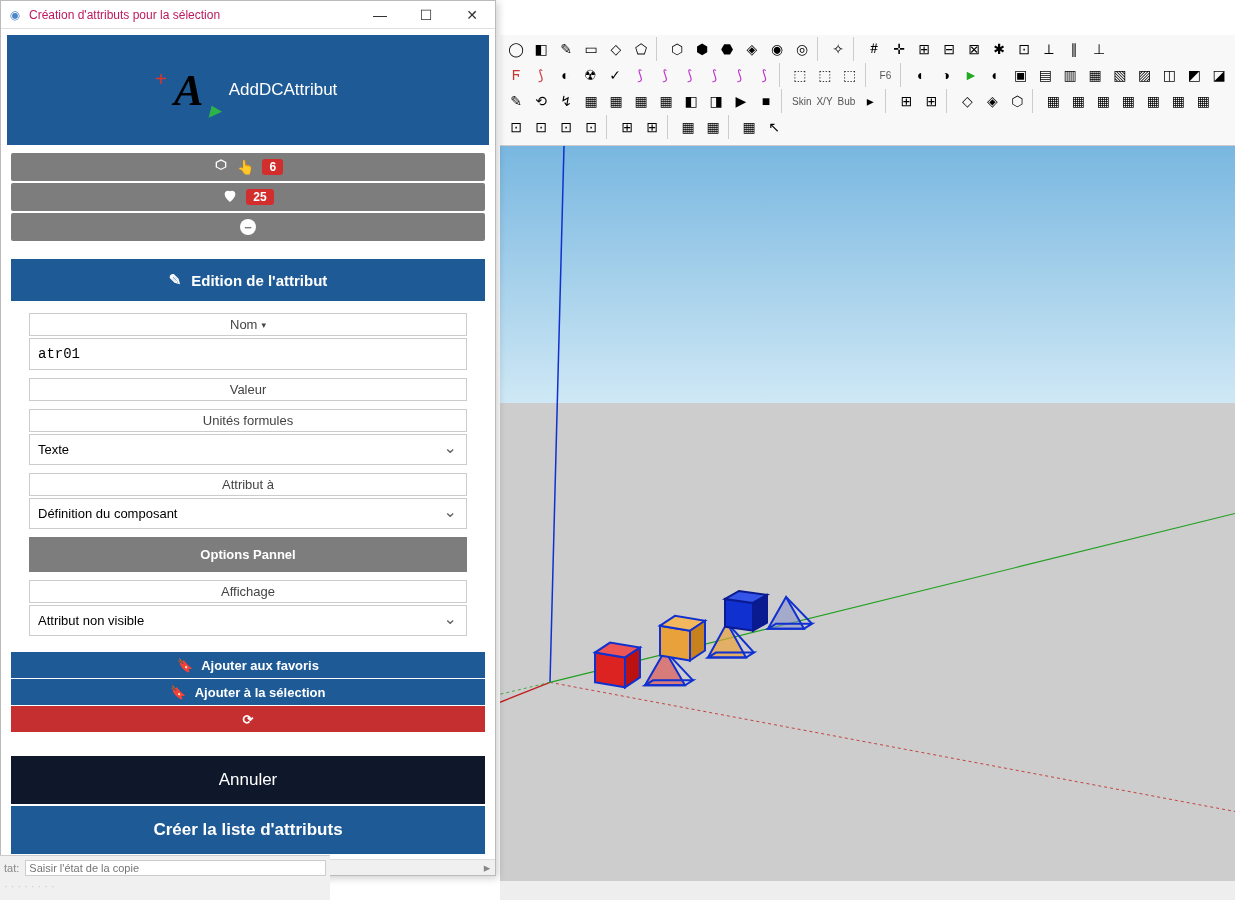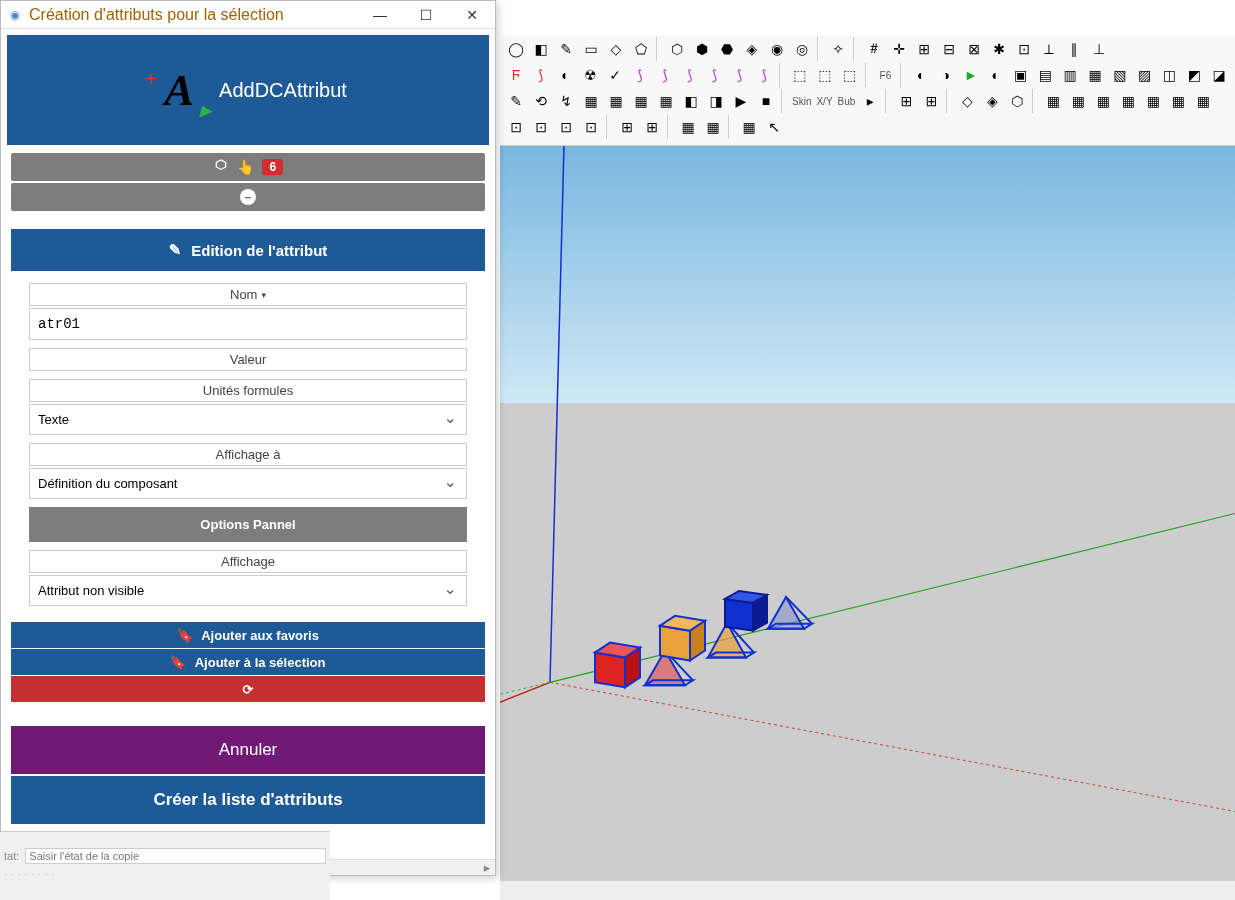--- a/index.html
+++ b/index.html
@@ -71,21 +71,21 @@
     display: flex;
     align-items: center;
     padding: 0 0 0 6px;
     border-bottom: 1px solid #e0e0e0;
   }
   .titlebar-icon {
     width: 16px; height:16px; margin-right:6px;
     display:flex; align-items:center; justify-content:center;
     color:#4a86c5; font-size:12px;
   }
-  .titlebar-title { flex:1; font-size:16px; color:#a16207; }
+  .titlebar-title { flex:1; font-size:12px; color:#be185d; }
   .titlebar-btns { display:flex; }
   .titlebar-btn {
     width: 46px; height: 28px;
     display:flex; align-items:center; justify-content:center;
     color:#333; font-size:14px; cursor:pointer;
   }
 
   .dialog-body {
     flex:1;
     overflow-y: auto;
@@ -110,21 +110,21 @@
   }
   .brand-logo {
     width:60px; height:60px;
     display:flex; align-items:center; justify-content:center;
     font-size:40px; font-style:italic; font-family:serif;
     position:relative;
   }
   .brand-logo .plus { color:#d9362e; font-style:normal; font-size:22px; position:absolute; left:-4px; top:6px; font-weight:bold;}
   .brand-logo .a { color:#000; font-weight:bold; font-size:44px;}
   .brand-logo .arrow { color:#2cb34a; position:absolute; bottom:-4px; right:-2px; font-size:24px;}
-  .brand-text { font-size:20px; font-weight:400; }
+  .brand-text { font-size:17px; font-weight:400; }
 
   
   .gray-bars { margin: 8px 10px; }
   .gray-bar {
     background:#7d7d7d;
     height:28px;
     margin-bottom:2px;
     border-radius:2px;
     display:flex;
     align-items:center;
@@ -231,32 +231,32 @@
   .big-btn {
     width:100%;
     padding:14px;
     font-size:17px;
     font-weight:400;
     border:none;
     color:#fff;
     cursor:pointer;
     margin-bottom:2px;
   }
-  .big-btn.cancel { background:#701a75; }
+  .big-btn.cancel { background:#0f172a; }
   .big-btn.create { background:#1e5a96; font-weight:600; }
 
   
   .bottom-strip {
     position:absolute;
     left:0; bottom:0;
     width:330px;
     background:#f0f0f0;
     border-top:1px solid #ccc;
     font-size:11px;
-    padding:16px 4px;
+    padding:4px 4px;
     color:#888;
     margin-top:12px;
   }
   .bottom-strip input {
     border:1px solid #ccc;
     font-size:11px;
     padding:1px 3px;
     width:308px;
     color:#aaa;
   }
@@ -476,20 +476,28 @@
         <div class="gray-bar">
           <span>
             <svg viewBox="0 0 24 24">
                 <path d="M12 2l8 4v8l-8 4-8-4V6l8-4zm0 2.2L6 7v6l6 3 6-3V7l-6-2.8z"></path>
               </svg>
           </span>
           <span style="font-size:14px;">👆</span>
           <span class="badge-red">6</span>
         </div>
         <div class="gray-bar">
+          <span>
+            <svg viewBox="0 0 24 24">
+                <path d="M12 21s-8-6-8-12a5 5 0 0 1 8-4 5 5 0 0 1 8 4c0 6-8 12-8 12z"></path>
+              </svg>
+          </span>
+          <span class="badge-red">25</span>
+        </div>
+        <div class="gray-bar">
           <span style="width:16px;height:16px;border-radius:50%;background:#fff;color:#7d7d7d;display:flex;align-items:center;justify-content:center;font-weight:bold;font-size:13px;line-height:1;">−</span>
         </div>
       </div>
 
       <div class="section-title">
         <span>✎</span>
         <span>Edition de l'attribut</span>
       </div>
 
       <div class="form">
@@ -501,21 +509,21 @@
 
         <div class="form-label">Valeur</div>
 
         <div class="form-label">Unités formules</div>
         <div class="select-wrap">
           <select class="form-select">
             <option>Texte</option>
           </select>
         </div>
 
-        <div class="form-label">Affichage à</div>
+        <div class="form-label">Attribut à</div>
         <div class="select-wrap">
           <select class="form-select">
             <option>Définition du composant</option>
           </select>
         </div>
 
         <button class="options-pannel-btn">Options Pannel</button>
 
         <div class="form-label">Affichage</div>
         <div class="select-wrap">

